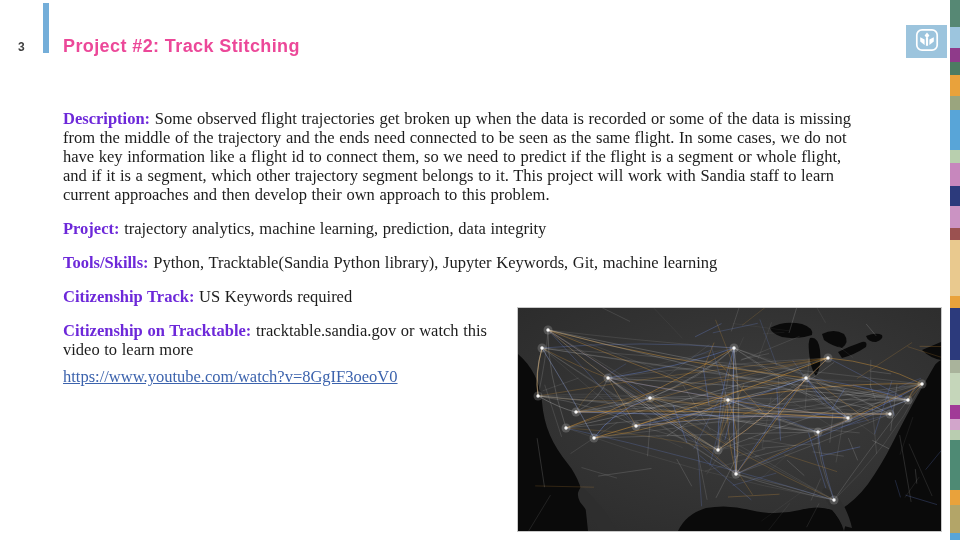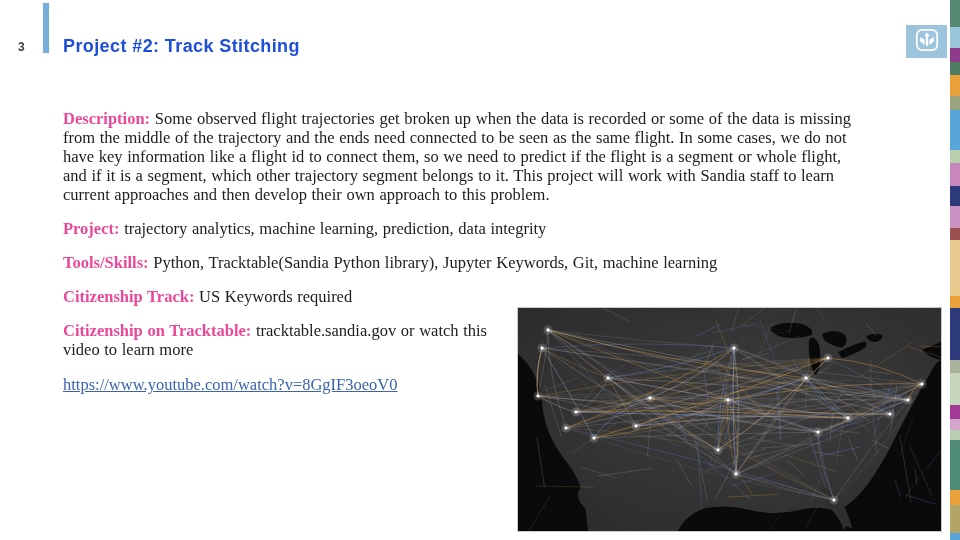--- a/index.html
+++ b/index.html
@@ -10,34 +10,34 @@
   .page-number{
     position:absolute;left:18px;top:40px;
     font-family:"Liberation Sans",sans-serif;font-size:12px;font-weight:bold;color:#3e3e3e;
   }
   .accent-bar{
     position:absolute;left:43px;top:3px;width:6px;height:50px;background:#74aed9;
   }
   .slide-title{
     position:absolute;left:63px;top:36px;
     font-family:"Liberation Sans",sans-serif;font-size:18px;font-weight:bold;
-    color:#1d4ed8;letter-spacing:0.4px;
+    color:#ec4899;letter-spacing:0.4px;
   }
   .logo-box{
     position:absolute;left:906px;top:25px;width:41px;height:33px;background:#9cc4dd;
     display:flex;align-items:center;justify-content:center;
   }
   .content{
     position:absolute;left:63px;top:109px;width:798px;
     font-size:16.5px;line-height:19px;color:#1c1c1c;word-spacing:0.5px;
   }
   .content p{margin:0 0 15px 0;}
-  .label{font-weight:bold;color:#ec4899;}
+  .label{font-weight:bold;color:#6d28d9;}
   .narrow{max-width:434px;}
-  a.video-link{color:#3c63ad;display:inline-block;margin-top:16px;}
+  a.video-link{color:#3c63ad;display:inline-block;margin-top:8px;}
   .figure{
     position:absolute;left:517px;top:307px;width:423px;height:223px;
     border:1px solid #c9c9c9;background:#0b0b0b;
   }
   .figure svg{display:block;}
   .right-strip{
     position:absolute;right:0;top:0;width:10px;height:540px;font-size:0;line-height:0;
   }
   .right-strip div{width:10px;}
 </style>

